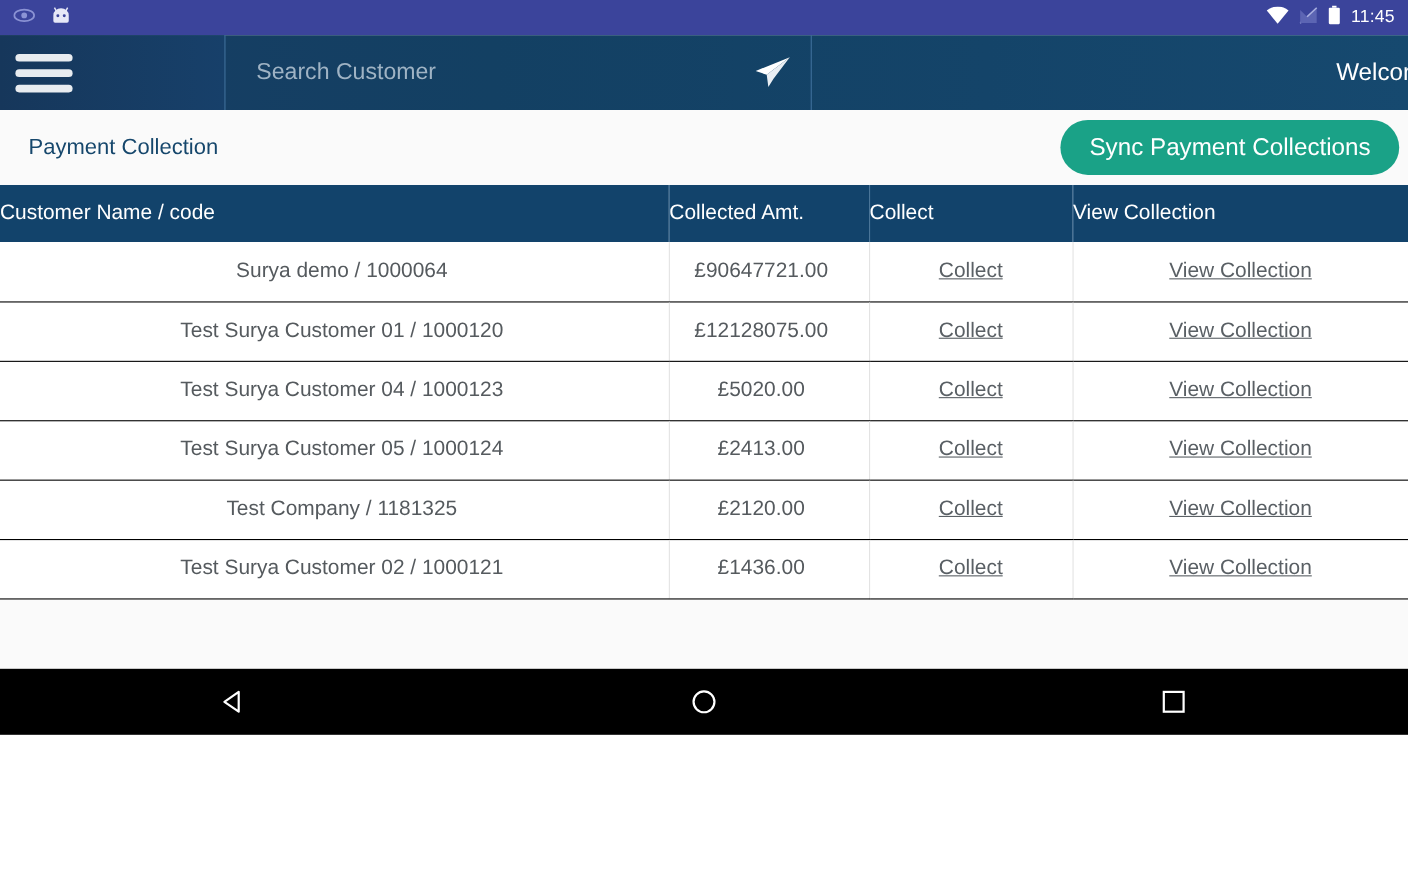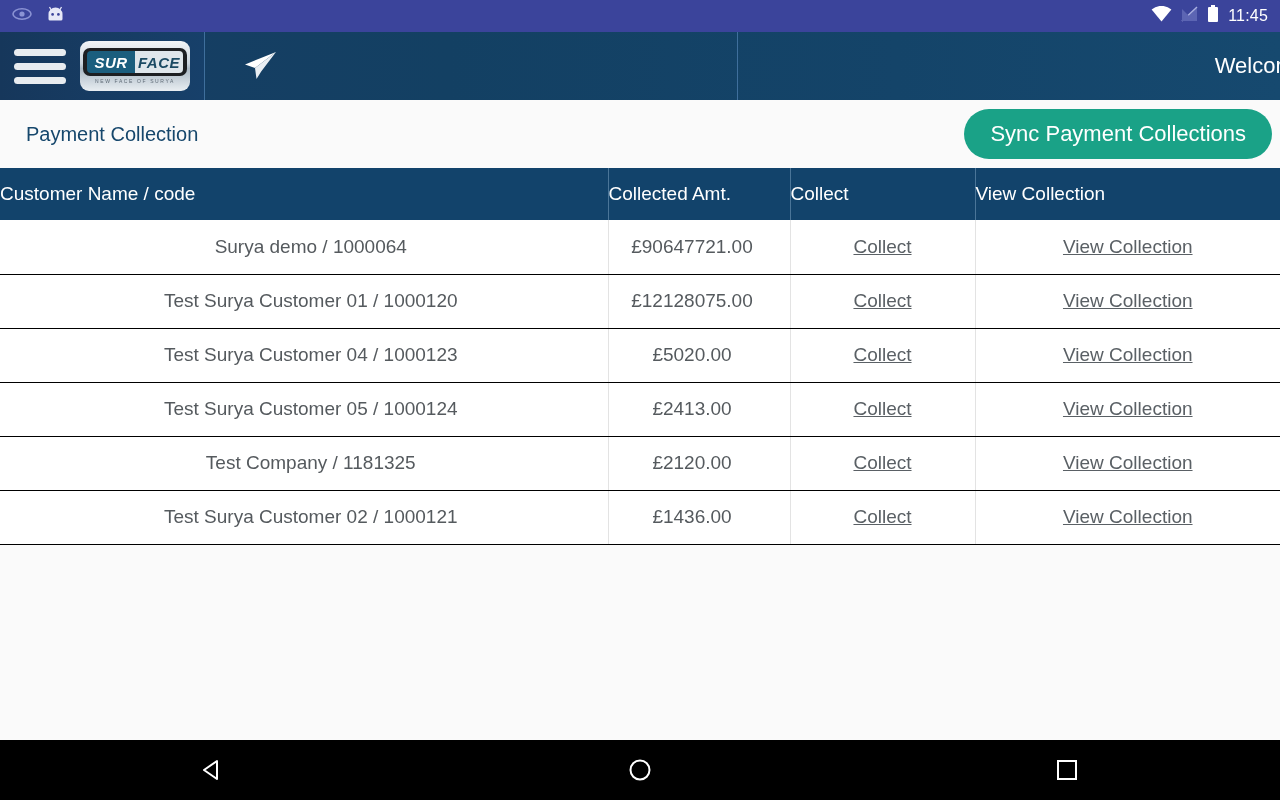--- a/index.html
+++ b/index.html
@@ -4,21 +4,21 @@
 <style>
   * { box-sizing: border-box; margin: 0; padding: 0; }
   html, body {
     width: 1280px; height: 800px;
     font-family: "Liberation Sans", sans-serif;
     background: #ffffff;
     overflow: hidden;
   }
   #screen {
     position: relative;
-    width: 1280px; height: 800px;
+    width: 1280px; height: 668px;
     display: flex; flex-direction: column;
   }
 
   
   .statusbar {
     height: 32px; background: #3b449b;
     display: flex; align-items: center;
     padding: 0 12px;
     flex: 0 0 32px;
   }
@@ -186,32 +186,24 @@
   </div>
 
   <div class="appbar">
 
     <div class="appbar-left">
       <div class="hamburger">
         <span></span>
         <span></span>
         <span></span>
       </div>
-      <div class="logo">
-        <div class="logo-inner">
-          <div class="logo-word">
-            <div class="logo-a">SUR</div>
-            <div class="logo-b">FACE</div>
-          </div>
-        </div>
-        <div class="logo-tag">NEW FACE OF SURYA</div>
-      </div>
     </div>
 
     <div class="searchwrap">
+      <input class="search-input" type="text" placeholder="Search Customer" style="">
       <span class="send-icon">
         <svg width="34" height="30" viewBox="0 0 34 30">
           <path d="M33 1 L2 13.5 L12 17 Z" fill="#ffffff"></path>
           <path d="M33 1 L12 17 L13.5 28 L18.2 20.6 Z" fill="#e9eef3"></path>
         </svg>
       </span>
     </div>
 
     <div class="appbar-right">
       <span class="welcome">Welcome</span>

